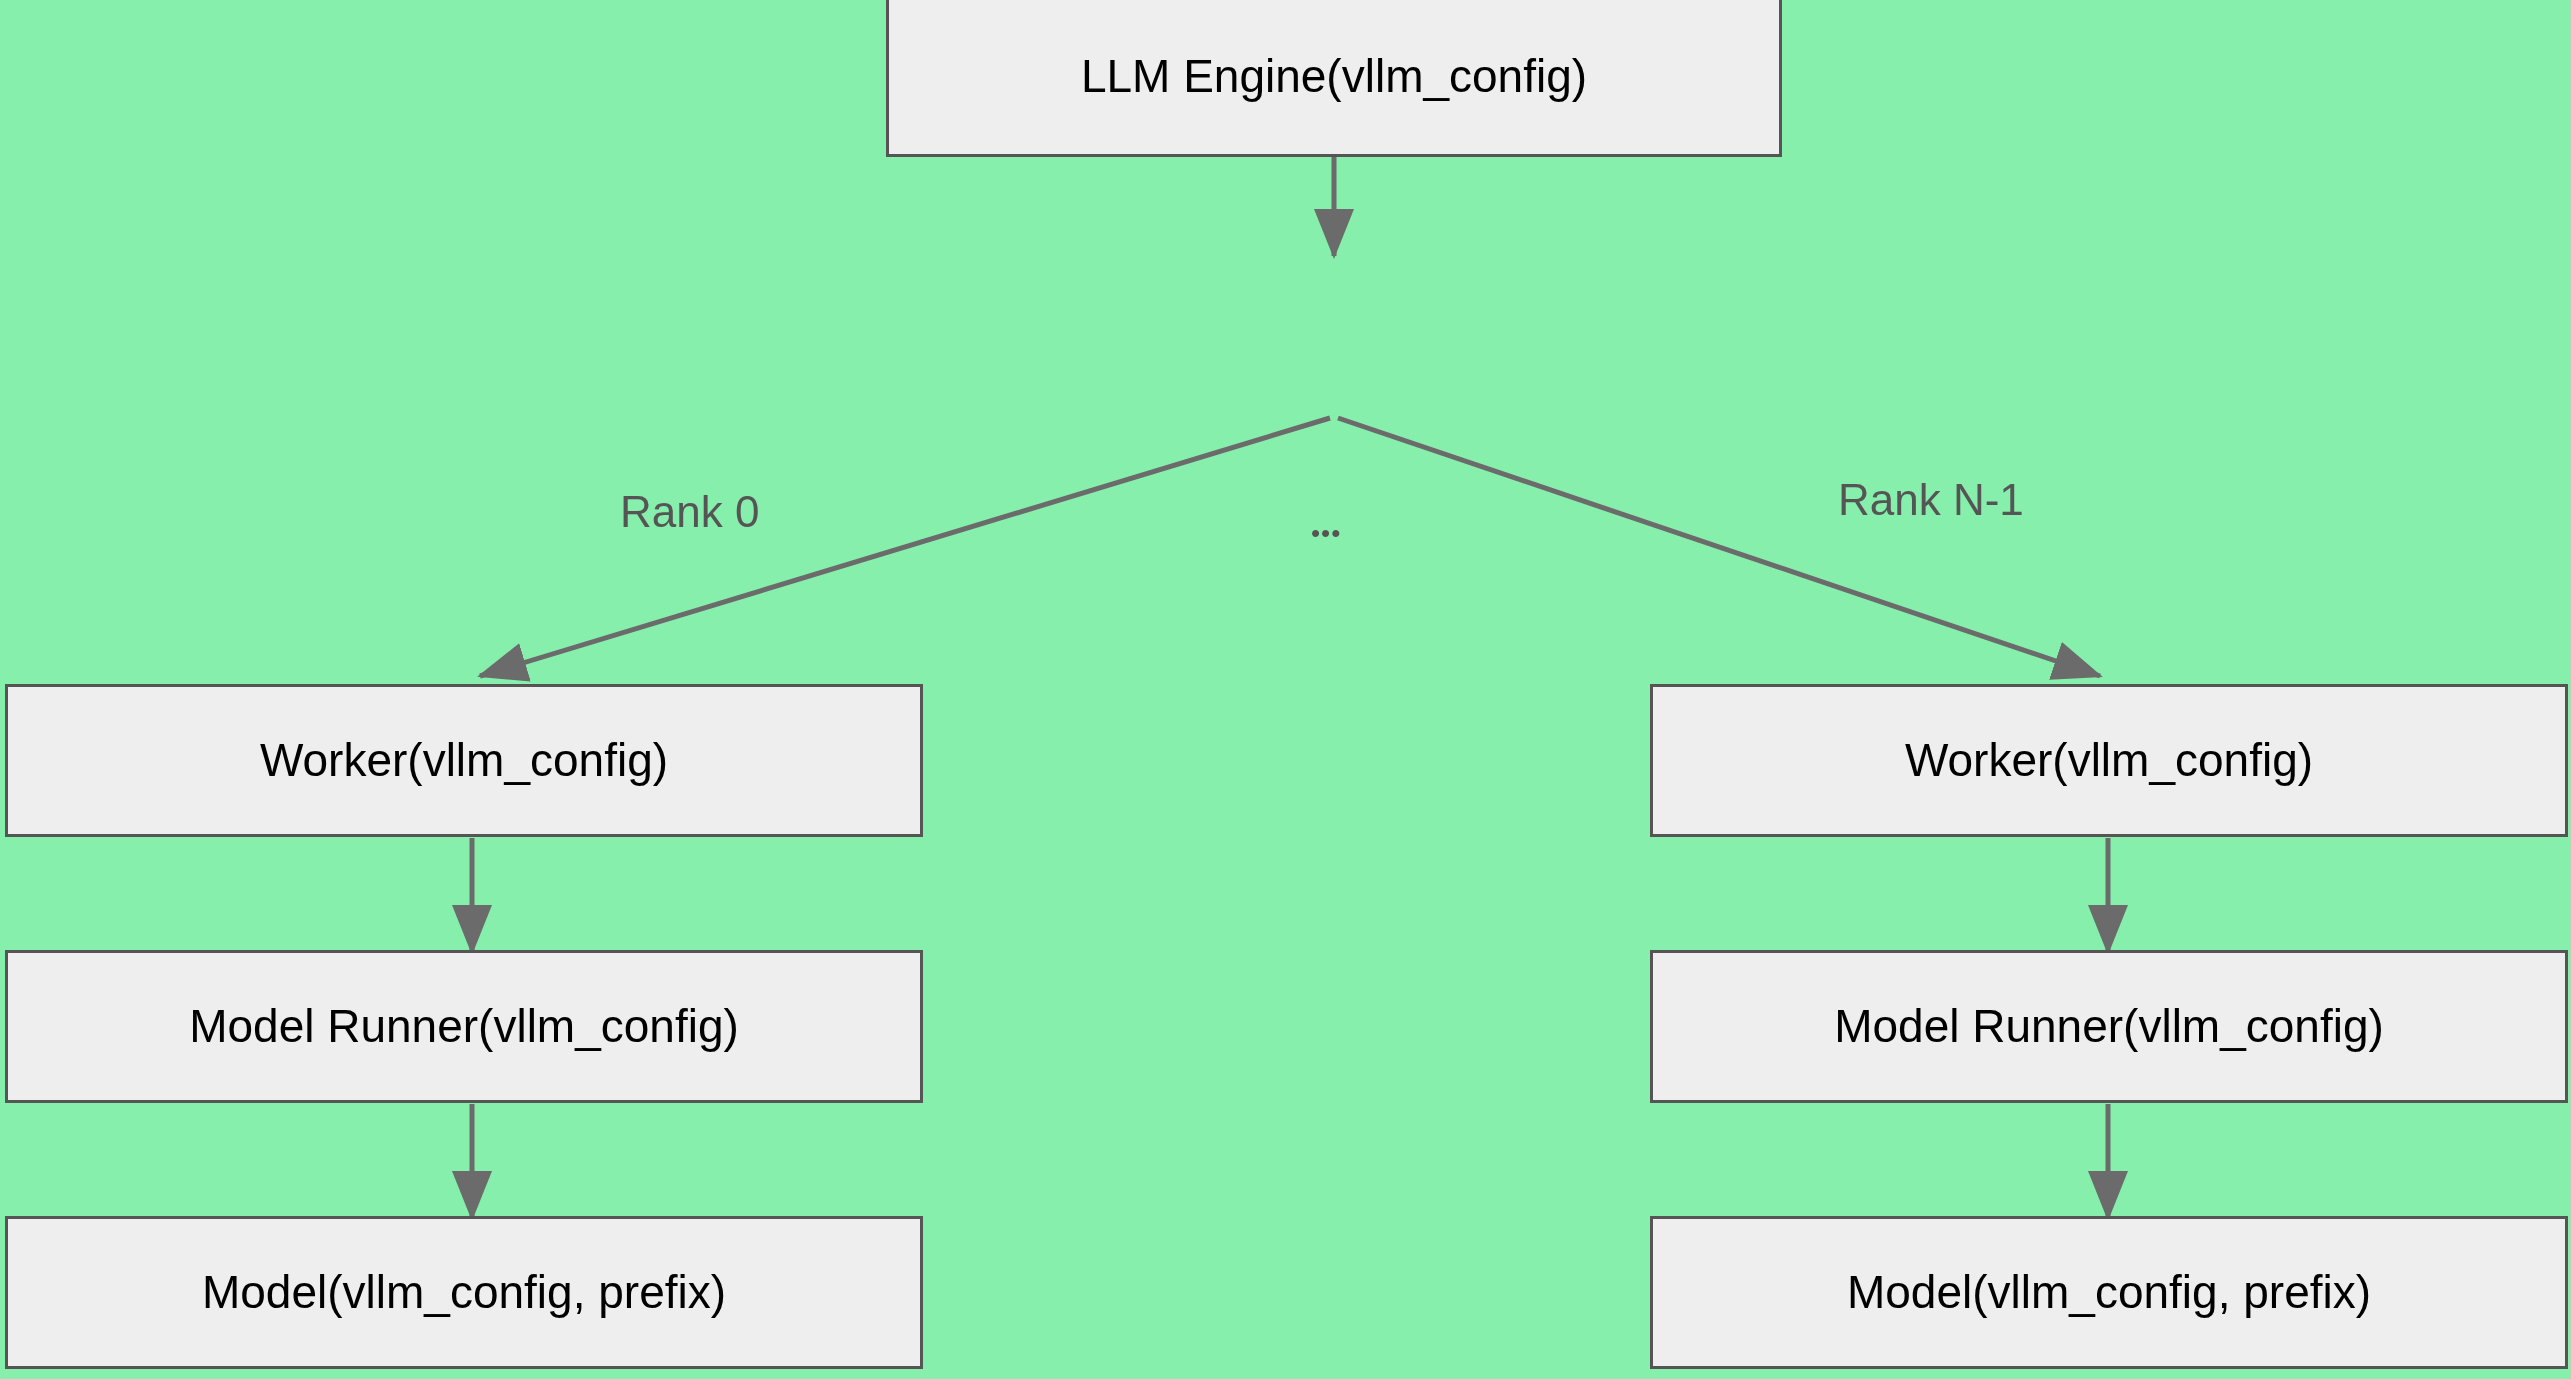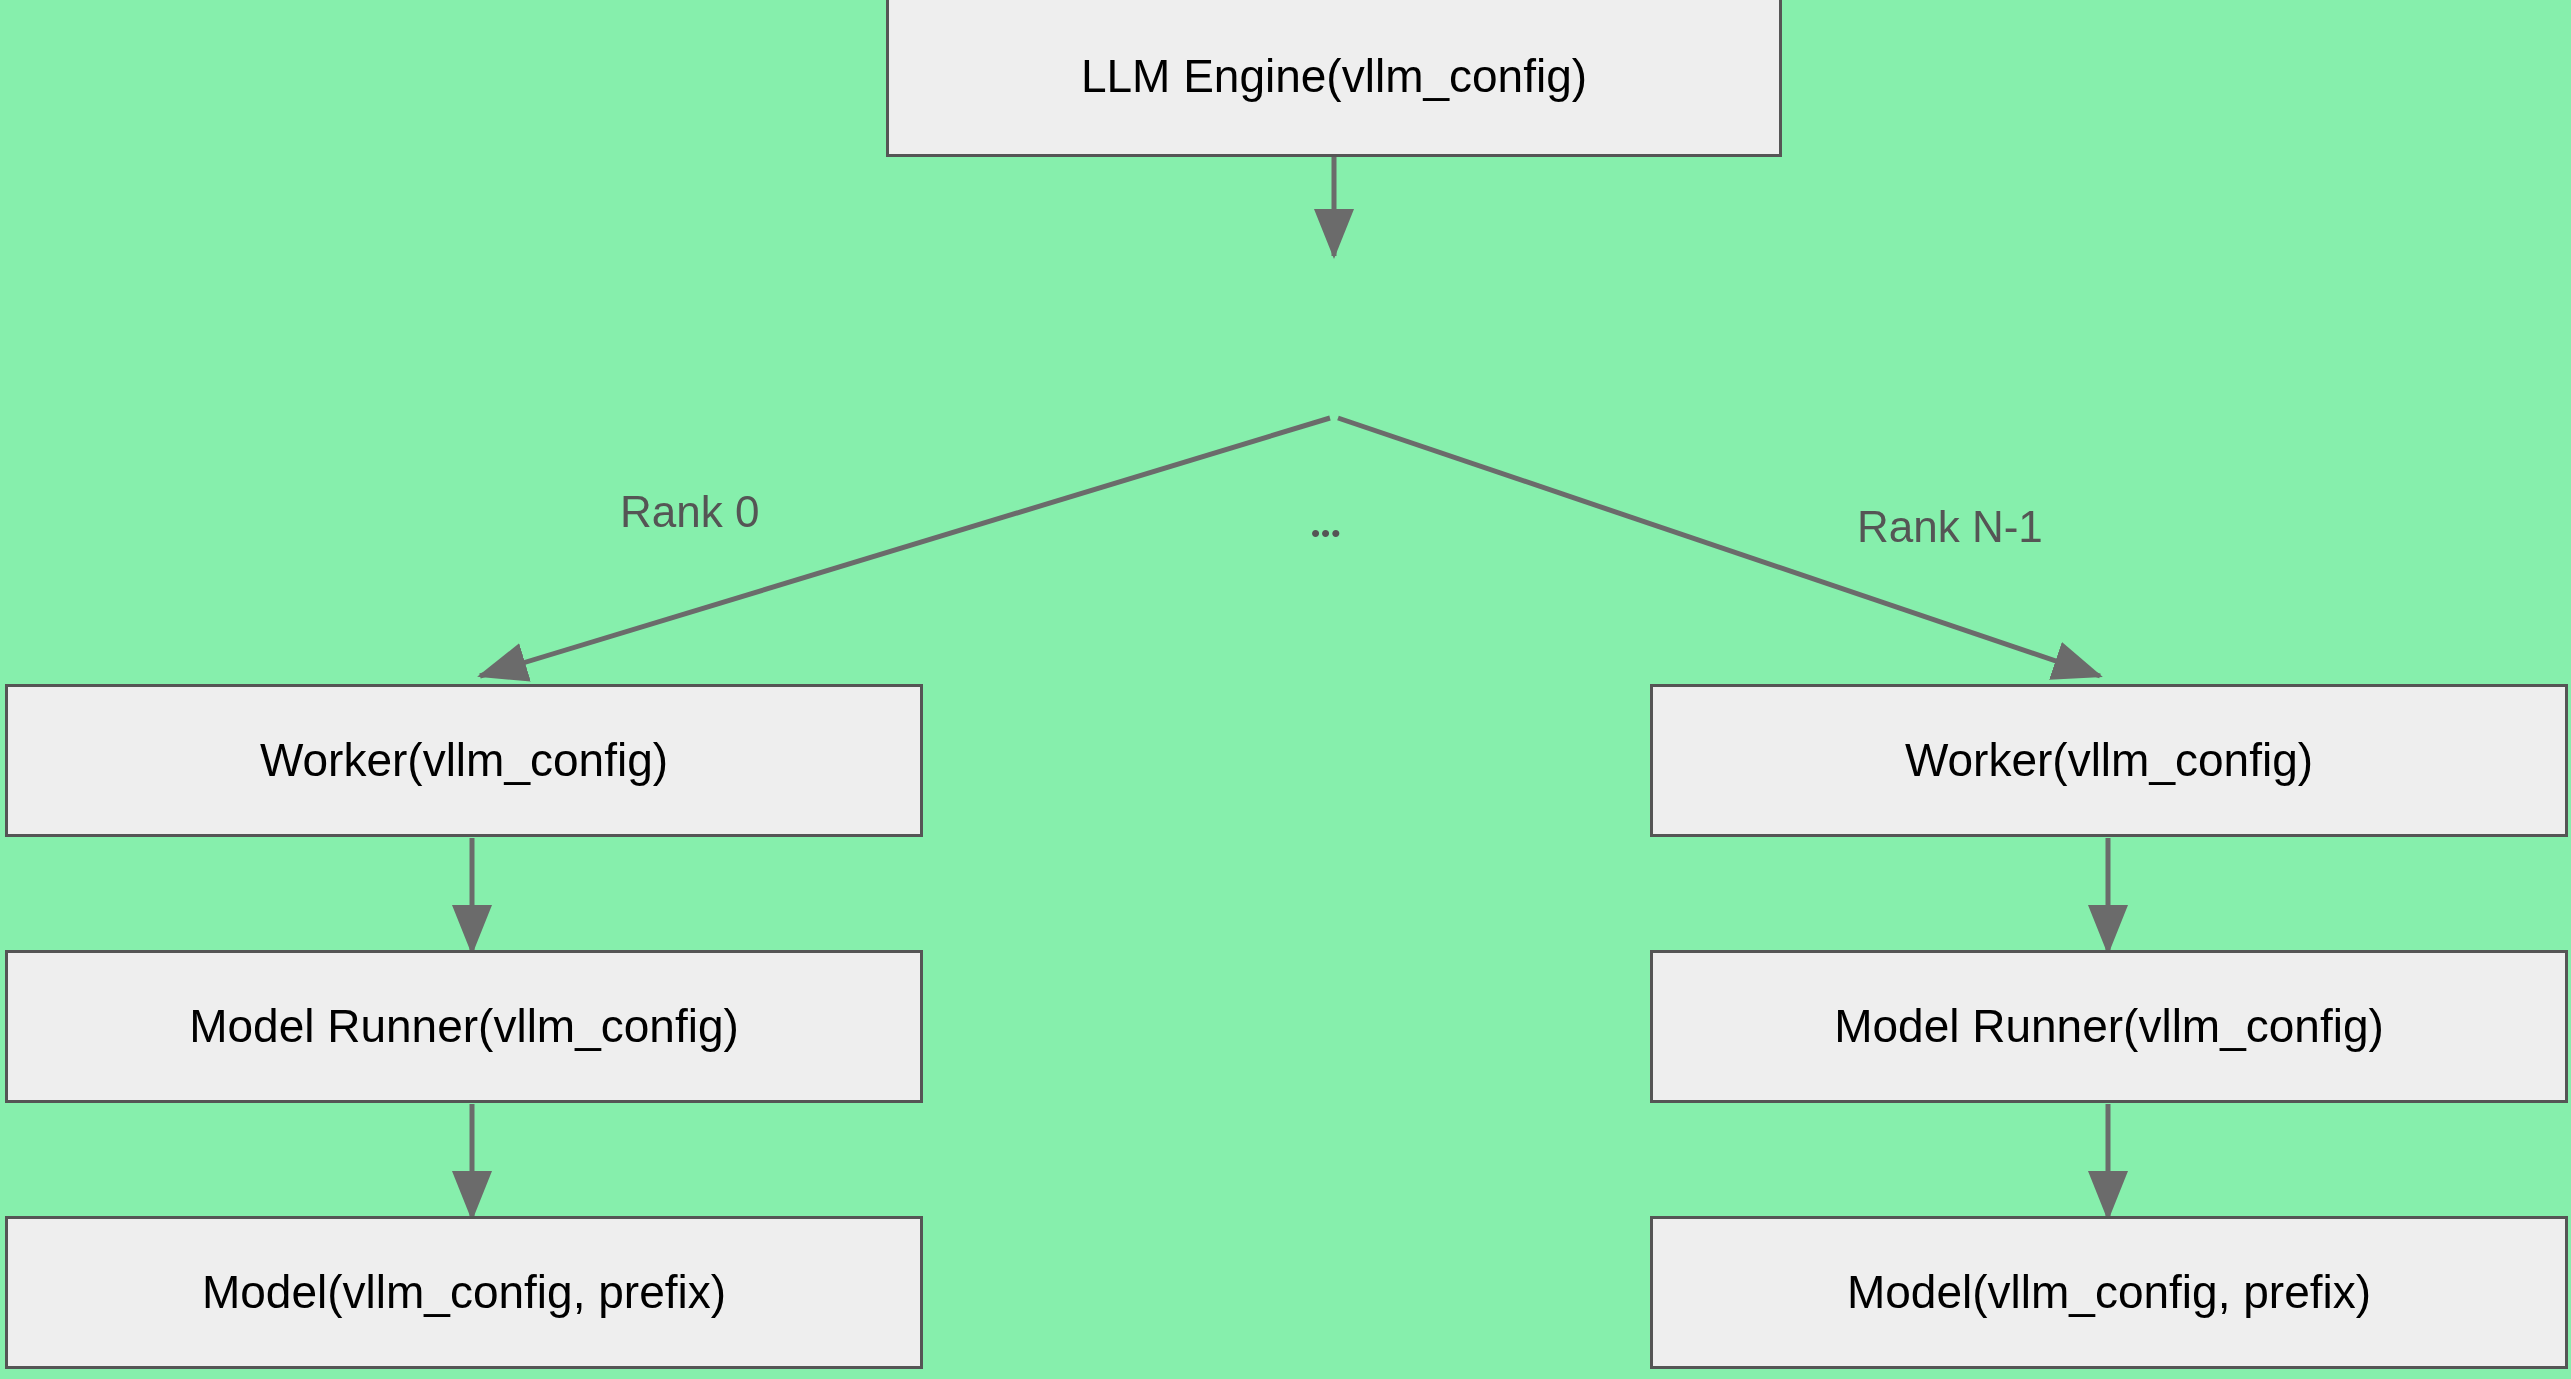--- a/index.html
+++ b/index.html
@@ -85,21 +85,21 @@
 
   <div class="node" style="left:886px; top:-4px; width:896px; height:161px;">
     <span class="node-label">LLM Engine(vllm_config)</span>
   </div>
 
 
   <div class="edge-label" style="left:620px; top:490px;">Rank 0</div>
 
   <div class="ellipsis-label" style="left:1311px; top:520px;">•••</div>
 
-  <div class="edge-label" style="left:1838px; top:505px;margin-left:19px;">Rank N-1</div>
+  <div class="edge-label" style="left:1838px; top:478px;">Rank N-1</div>
 
   <div class="node" style="left:5px; top:684px; width:918px; height:153px;">
     <span class="node-label">Worker(vllm_config)</span>
   </div>
 
   <div class="node" style="left:5px; top:950px; width:918px; height:153px;">
     <span class="node-label">Model Runner(vllm_config)</span>
   </div>
 
   <div class="node" style="left:5px; top:1216px; width:918px; height:153px;">

